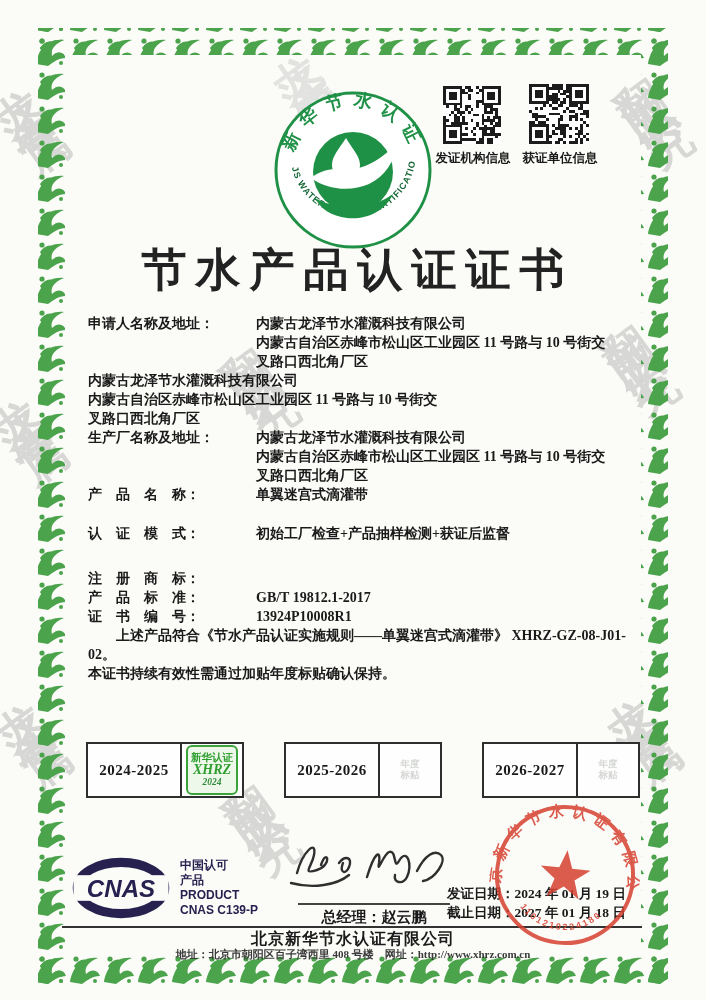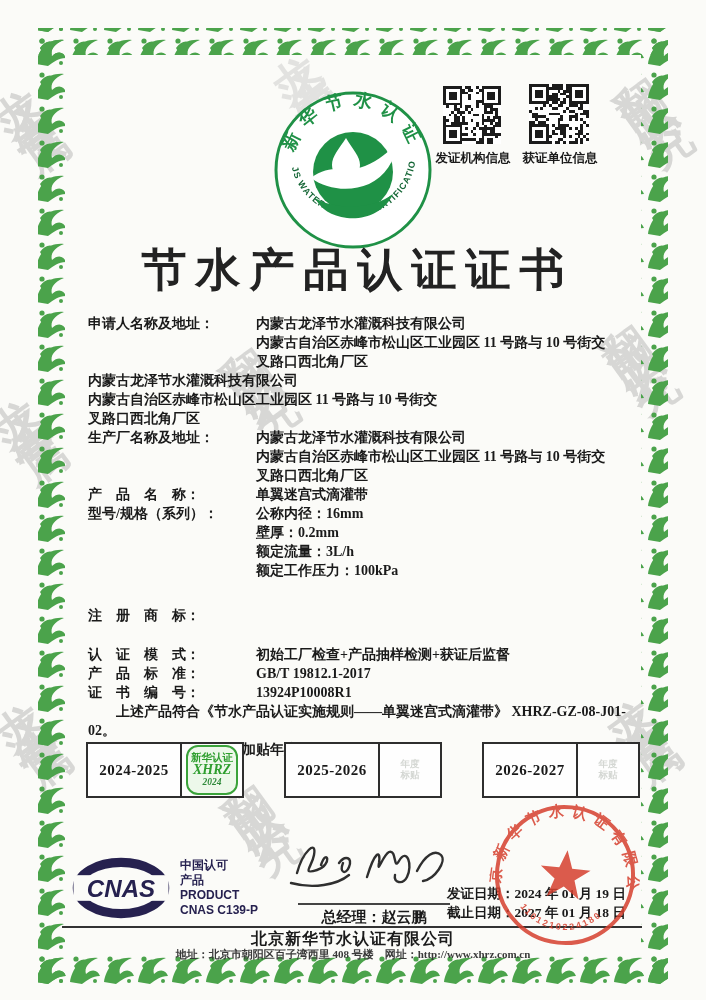--- a/index.html
+++ b/index.html
@@ -50,21 +50,21 @@
   .gap-lg{margin-top:26px;}
   .gap-md{margin-top:20px;}
   .stmt1{text-indent:2em;}
 
   
   #boxes{left:86px;top:742px;width:554px;display:flex;justify-content:space-between;}
   .ybox{width:158px;height:56px;border:2px solid #2e2e2e;display:flex;background:#fefefe;box-sizing:border-box;}
   .ybox .yr{flex:1;display:flex;align-items:center;justify-content:center;font-size:15px;font-weight:bold;letter-spacing:.5px;}
   .ybox .cell{width:60px;border-left:2px solid #2e2e2e;display:flex;align-items:center;justify-content:center;}
   .sticker{
-    width:48px;height:46px;border:2px solid #3aa33a;border-radius:12px;background:#edf8ea;
+    width:48px;height:46px;border:2px solid #3aa33a;border-radius:6px;background:#edf8ea;
     display:flex;flex-direction:column;align-items:center;justify-content:center;line-height:12px;
   }
   .sticker .s1{font-size:10.5px;font-weight:bold;color:#2e9e2e;}
   .sticker .s2{font-size:14px;font-style:italic;font-weight:bold;color:#2e9e2e;text-align:center;}
   .sticker .s3{font-size:9.5px;font-style:italic;font-weight:bold;color:#2f8a3a;}
   .ph{font-size:9.5px;line-height:11px;color:#d4d7d3;text-align:center;font-weight:bold;}
 
   
   #cnas{left:72px;top:856px;display:flex;gap:10px;align-items:center;}
   .cnas-text{font-size:12px;font-weight:bold;line-height:15px;color:#26214f;font-family:"Liberation Sans","DejaVu Sans",sans-serif;}
@@ -436,39 +436,30 @@
           <div>内蒙古自治区赤峰市松山区工业园区 11 号路与 10 号街交</div>
           <div>叉路口西北角厂区</div>
         </div>
       </div>
       <div class="f-row">
         <div class="f-label">产　品　名　称：</div>
         <div class="f-value">
             <div>单翼迷宫式滴灌带</div>
           </div>
       </div>
-      <div class="f-row">
-        <div class="f-label">型号/规格（系列）：</div>
-        <div class="f-value">
-          <div>公称内径：16mm</div>
-          <div>壁厚：0.2mm</div>
-          <div>额定流量：3L/h</div>
-          <div>额定工作压力：100kPa</div>
-        </div>
+      <div class="f-row gap-md">
+        <div class="f-label">认　证　模　式：</div>
+        <div class="f-value">
+            <div>初始工厂检查+产品抽样检测+获证后监督</div>
+          </div>
       </div>
       <div class="f-row gap-lg">
         <div class="f-label">注　册　商　标：</div>
         <div class="f-value">
             <div></div>
-          </div>
-      </div>
-      <div class="f-row gap-md">
-        <div class="f-label">认　证　模　式：</div>
-        <div class="f-value">
-            <div>初始工厂检查+产品抽样检测+获证后监督</div>
           </div>
       </div>
       <div class="f-row">
         <div class="f-label">产　品　标　准：</div>
         <div class="f-value">
             <div>GB/T 19812.1-2017</div>
           </div>
       </div>
       <div class="f-row">
         <div class="f-label">证　书　编　号：</div>

